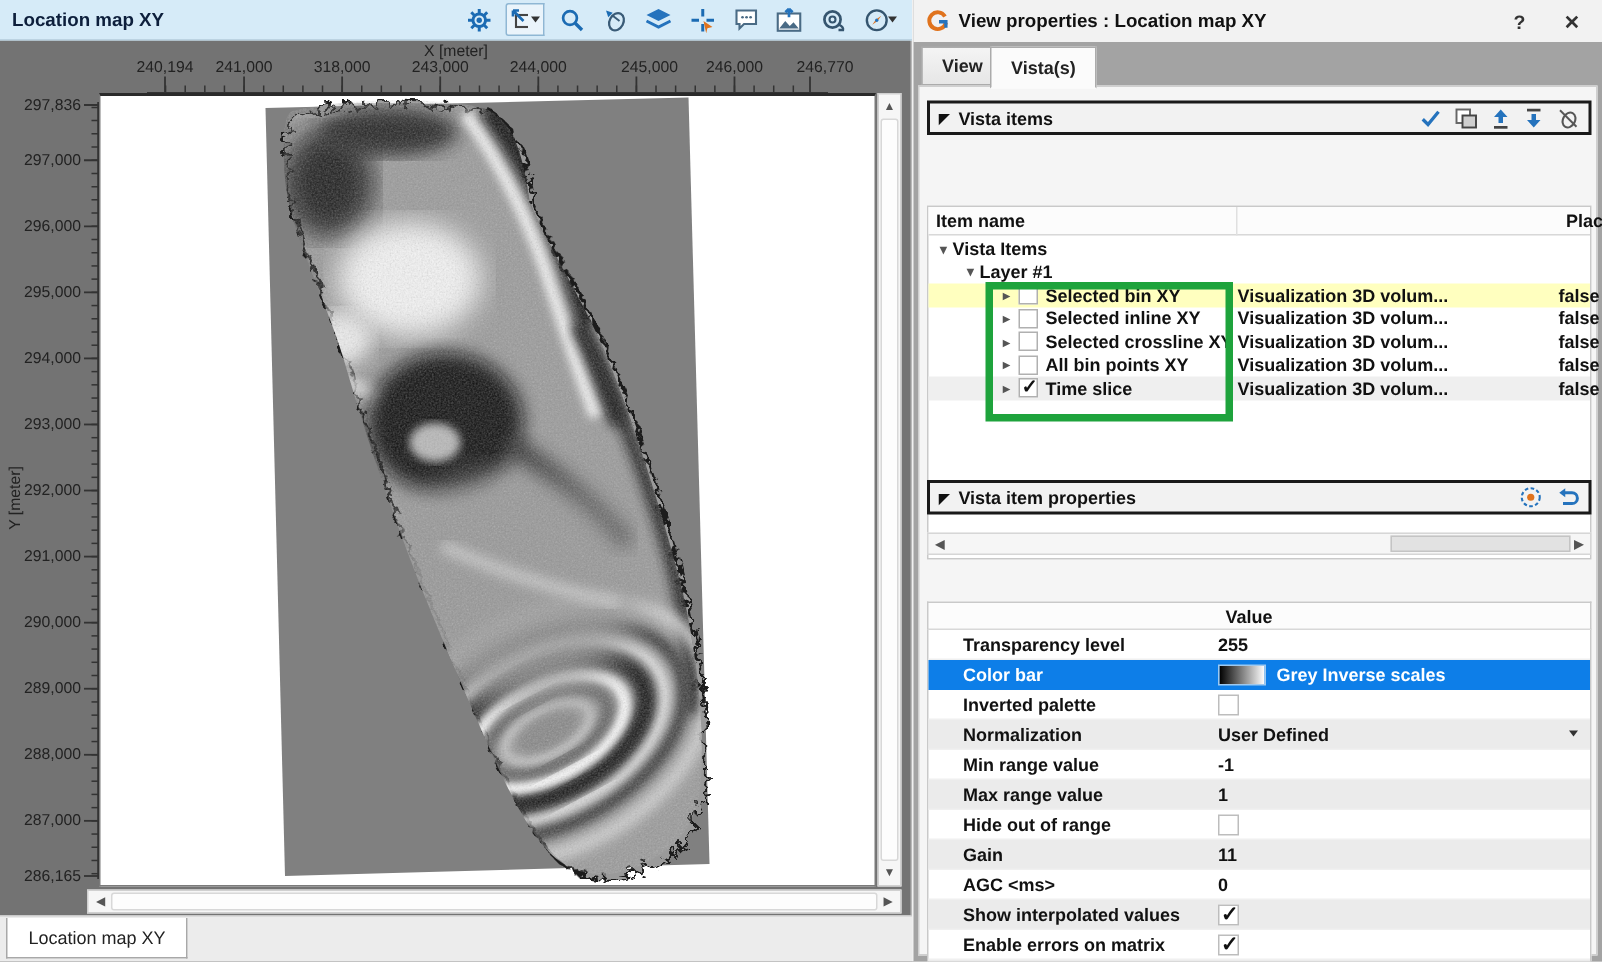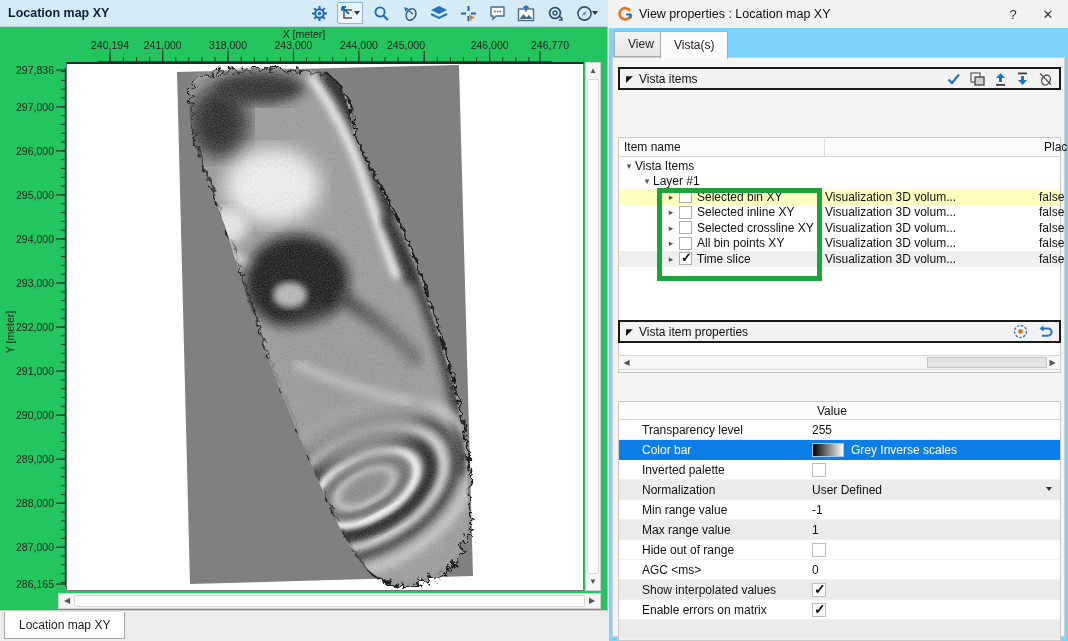--- a/index.html
+++ b/index.html
@@ -1,20 +1,20 @@
 <!DOCTYPE html>
 <html><head>
 <meta charset="utf-8">
 <style>
   html,body{margin:0;padding:0;background:#d4d4d4;}
   *{box-sizing:border-box;font-family:"Liberation Sans",sans-serif;}
   #app{position:relative;width:1068px;height:641px;background:#f0f0f0;overflow:hidden;font-size:12px;color:#111;}
 
   
-  #left-panel{position:absolute;left:0;top:0;width:608px;height:641px;background:#22c55e;border-right:1px solid #b8b8b8;}
+  #left-panel{position:absolute;left:0;top:0;width:608px;height:641px;background:#737373;border-right:1px solid #b8b8b8;}
   #left-header{position:absolute;left:0;top:0;width:608px;height:27px;background:#d6ebf8;border-bottom:1px solid #bcd3e2;display:flex;align-items:center;}
   #left-title{font-weight:bold;font-size:12.5px;color:#0d1f3c;padding-left:8px;flex:0 0 auto;}
   #left-toolbar{margin-left:auto;display:flex;align-items:center;gap:7px;padding-right:8px;}
   .tbtn{width:22px;height:22px;display:flex;align-items:center;justify-content:center;border:1px solid transparent;border-radius:2px;}
   .tbtn.pressed{border:1px solid #8fb7d4;background:#eaf4fb;}
   .tbtn svg{display:block;}
   .dd-arrow{width:11px;height:22px;display:flex;align-items:center;justify-content:center;border:1px solid #8fb7d4;background:#eaf4fb;border-left:none;margin-left:-7px;}
   .dd-arrow-plain{width:10px;height:22px;display:flex;align-items:center;justify-content:center;margin-left:-5px;}
   .caret{width:0;height:0;border-left:3.5px solid transparent;border-right:3.5px solid transparent;border-top:4px solid #333;}
 
@@ -36,21 +36,21 @@
   #v-scroll{left:585px;top:62px;width:16px;height:529px;}
   #v-scroll .thumb{position:absolute;left:1px;top:16px;width:12px;height:495px;background:#fdfdfd;border:1px solid #d8d8d8;border-radius:2px;}
   #h-scroll{left:58px;top:593px;width:543px;height:16px;}
   #h-scroll .thumb{position:absolute;top:1px;left:15px;height:12px;width:511px;background:#fdfdfd;border:1px solid #d8d8d8;border-radius:2px;}
 
   
   #left-tabbar{position:absolute;left:0;top:610px;width:608px;height:31px;background:#ececec;border-top:1px solid #c9c9c9;}
   #left-tab{position:absolute;left:4px;top:1px;height:27px;padding:0 14px;background:#ffffff;border:1px solid #a8a8a8;border-top:none;display:flex;align-items:center;font-size:12px;color:#222;}
 
   
-  #right-panel{position:absolute;left:609px;top:0;width:459px;height:641px;background:#7dd3fc;}
+  #right-panel{position:absolute;left:609px;top:0;width:459px;height:641px;background:#a3a3a3;font-weight:bold;}
   #right-titlebar{position:absolute;left:0;top:0;width:459px;height:28px;display:flex;align-items:center;background:#f2f2f2;}
   #right-title{font-size:12.5px;color:#111;margin-left:6px;}
   #win-help{margin-left:auto;width:30px;text-align:center;font-size:13px;color:#333;}
   #win-close{width:40px;text-align:center;font-size:13px;color:#333;}
   .rtab{position:absolute;top:31px;height:26px;padding:0 13px;display:flex;align-items:center;font-size:12px;border:1px solid #ababab;background:linear-gradient(#f4f4f4,#e6e6e6);color:#222;}
   .rtab.active{background:#fbfbfb;border-bottom:1px solid #fbfbfb;height:28px;z-index:2;}
   #right-body{position:absolute;left:3px;top:57px;width:453px;height:580px;background:#f5f5f5;border:1px solid #cfcfcf;}
 
   .group-header{position:absolute;height:23px;background:#f2f2f2;border:2px solid #1a1a1a;display:flex;align-items:center;padding:0 6px;}
   .group-header .gh-tri{font-size:9px;color:#111;margin-right:6px;}
@@ -184,21 +184,21 @@
       </div>
     </div>
 
     <div id="x-axis-label">X [meter]</div>
     <div id="x-labels">
         <div class="x-tick-label" style="left: 110px;">240,194</div>
         <div class="x-tick-label" style="left: 162.704px;">241,000</div>
         <div class="x-tick-label" style="left: 228.093px;">318,000</div>
         <div class="x-tick-label" style="left: 293.482px;">243,000</div>
         <div class="x-tick-label" style="left: 358.872px;">244,000</div>
-        <div class="x-tick-label" style="left: 406px;">245,000</div>
+        <div class="x-tick-label" style="left: 433px;">245,000</div>
         <div class="x-tick-label" style="left: 489.65px; text-align: center;">246,000</div>
         <div class="x-tick-label" style="left: 540px; margin-left: 10px;">246,770</div>
       </div>
     <svg id="x-ruler" width="608" height="13">
         <line x1="98" y1="12" x2="552" y2="12" stroke="#333" stroke-width="1.4"></line>
         <line x1="110.39233576642336" y1="7" x2="110.39233576642336" y2="12" stroke="#333" stroke-width="1"></line>
         <line x1="123.47019464720195" y1="7" x2="123.47019464720195" y2="12" stroke="#333" stroke-width="1"></line>
         <line x1="136.54805352798053" y1="7" x2="136.54805352798053" y2="12" stroke="#333" stroke-width="1"></line>
         <line x1="149.62591240875912" y1="7" x2="149.62591240875912" y2="12" stroke="#333" stroke-width="1"></line>
         <line x1="162.7037712895377" y1="7" x2="162.7037712895377" y2="12" stroke="#333" stroke-width="1"></line>
@@ -583,20 +583,24 @@
         <div class="prop-row alt">
           <span class="p-name">Max range value</span>
           <span class="p-val">1</span>
         </div>
         <div class="prop-row">
           <span class="p-name">Hide out of range</span>
           <span class="p-val">
               <span class="prop-cb"></span>
             </span>
         </div>
+        <div class="prop-row alt">
+          <span class="p-name">Gain</span>
+          <span class="p-val">11</span>
+        </div>
         <div class="prop-row">
           <span class="p-name">AGC &lt;ms&gt;</span>
           <span class="p-val">0</span>
         </div>
         <div class="prop-row alt">
           <span class="p-name">Show interpolated values</span>
           <span class="p-val">
               <span class="prop-cb checked"></span>
             </span>
         </div>

